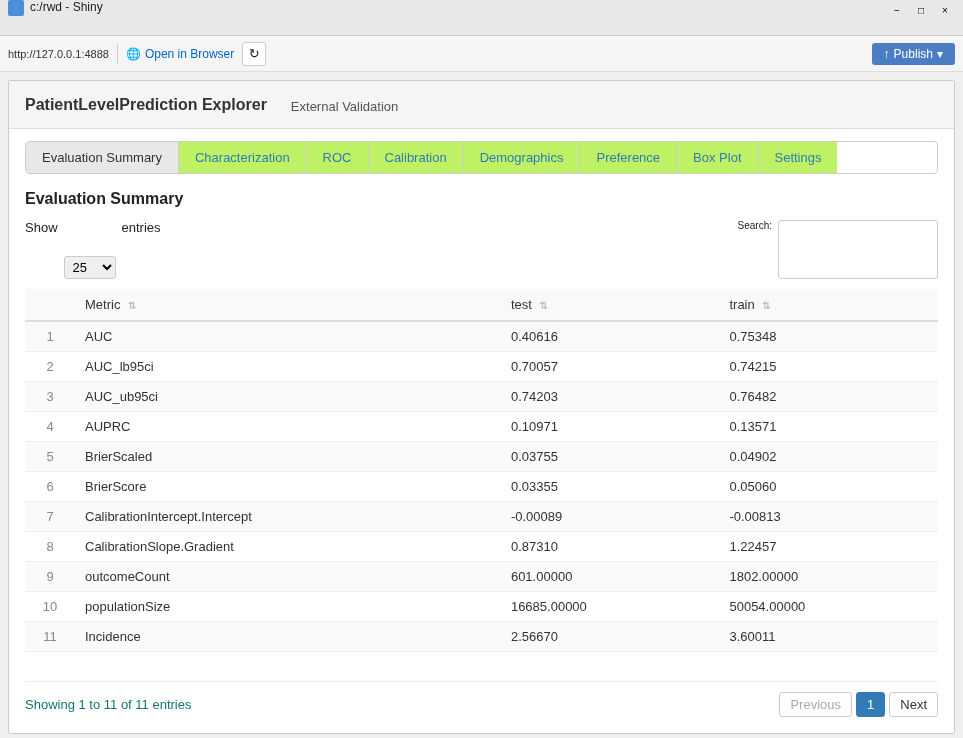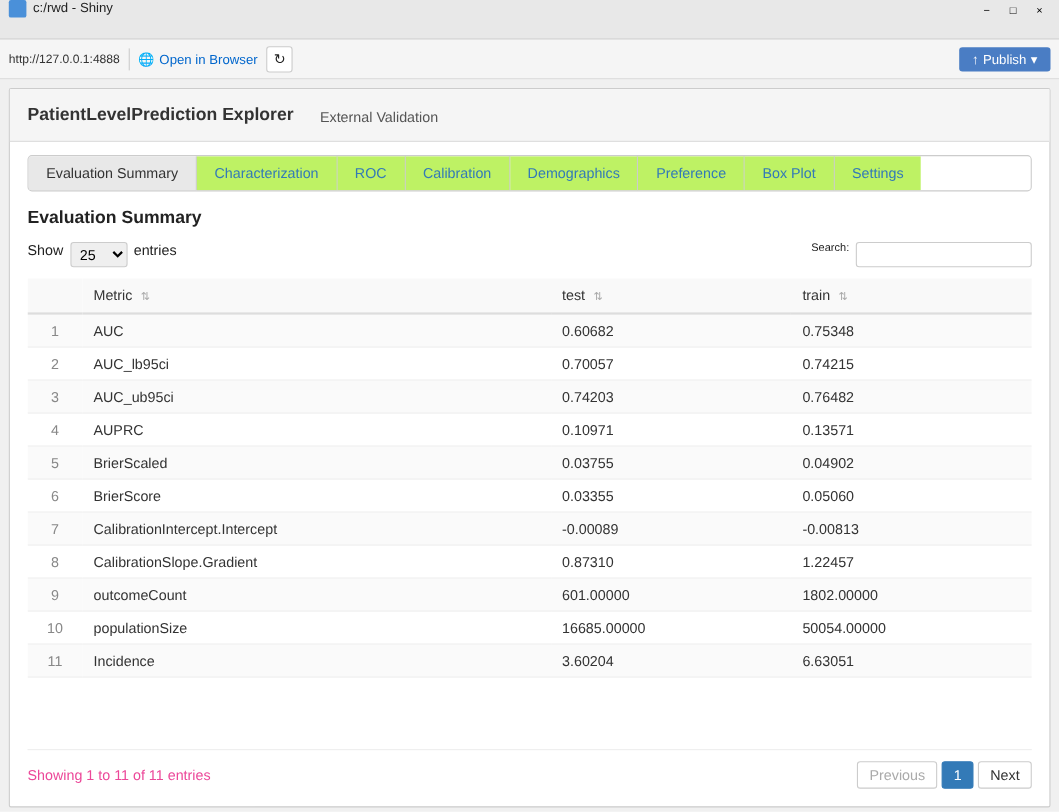--- a/index.html
+++ b/index.html
@@ -137,20 +137,21 @@
       display: flex;
       margin-bottom: 10px;
       gap: 6px;
     }
     .show-label { font-size: 13px; }
     .show-select {
       padding: 2px 4px;
       border: 1px solid #ccc;
       border-radius: 3px;
       font-size: 13px;
+      margin-top: 36px;
     }
     .controls-spacer { flex: 1; }
     .search-label { font-size: 10px; }
     .search-input {
       border: 1px solid #ccc;
       border-radius: 3px;
       padding: 3px 6px;
       font-size: 13px;
       width: 160px;
     }
@@ -189,21 +190,21 @@
 
     
     .table-footer {
       display: flex;
       align-items: center;
       padding: 10px 0 4px 0;
       font-size: 13px;
       border-top: 1px solid #eee;
       margin-top: 4px;
     }
-    .footer-info { flex: 1; color: #ec4899; }
+    .footer-info { flex: 1; color: #0f766e; }
     .pagination { display: flex; align-items: center; gap: 4px; }
     .page-btn {
       padding: 4px 10px;
       border: 1px solid #ccc;
       border-radius: 3px;
       cursor: pointer;
       font-size: 13px;
       background: white;
       color: #333;
     }
@@ -315,21 +316,21 @@
             <th>
               <span>train</span>
               <span class="sort-icon">⇅</span>
             </th>
           </tr>
         </thead>
         <tbody id="table-body">
         <tr>
               <td style="color: rgb(136, 136, 136); text-align: center;">1</td>
               <td>AUC</td>
-              <td>0.60682</td>
+              <td>0.40616</td>
               <td>0.75348</td>
             </tr>
             <tr>
               <td style="color: rgb(136, 136, 136); text-align: center;">2</td>
               <td>AUC_lb95ci</td>
               <td>0.70057</td>
               <td>0.74215</td>
             </tr>
             <tr>
               <td style="color: rgb(136, 136, 136); text-align: center;">3</td>
@@ -375,22 +376,22 @@
             </tr>
             <tr>
               <td style="color: rgb(136, 136, 136); text-align: center;">10</td>
               <td>populationSize</td>
               <td>16685.00000</td>
               <td>50054.00000</td>
             </tr>
             <tr>
               <td style="color: rgb(136, 136, 136); text-align: center;">11</td>
               <td>Incidence</td>
-              <td>3.60204</td>
-              <td>6.63051</td>
+              <td>2.56670</td>
+              <td>3.60011</td>
             </tr>
           </tbody>
       </table>
     </div>
 
     <div class="table-footer">
       <span class="footer-info">Showing 1 to 11 of 11 entries</span>
       <div class="pagination">
         <button class="page-btn disabled">Previous</button>
         <button class="page-btn active">1</button>

